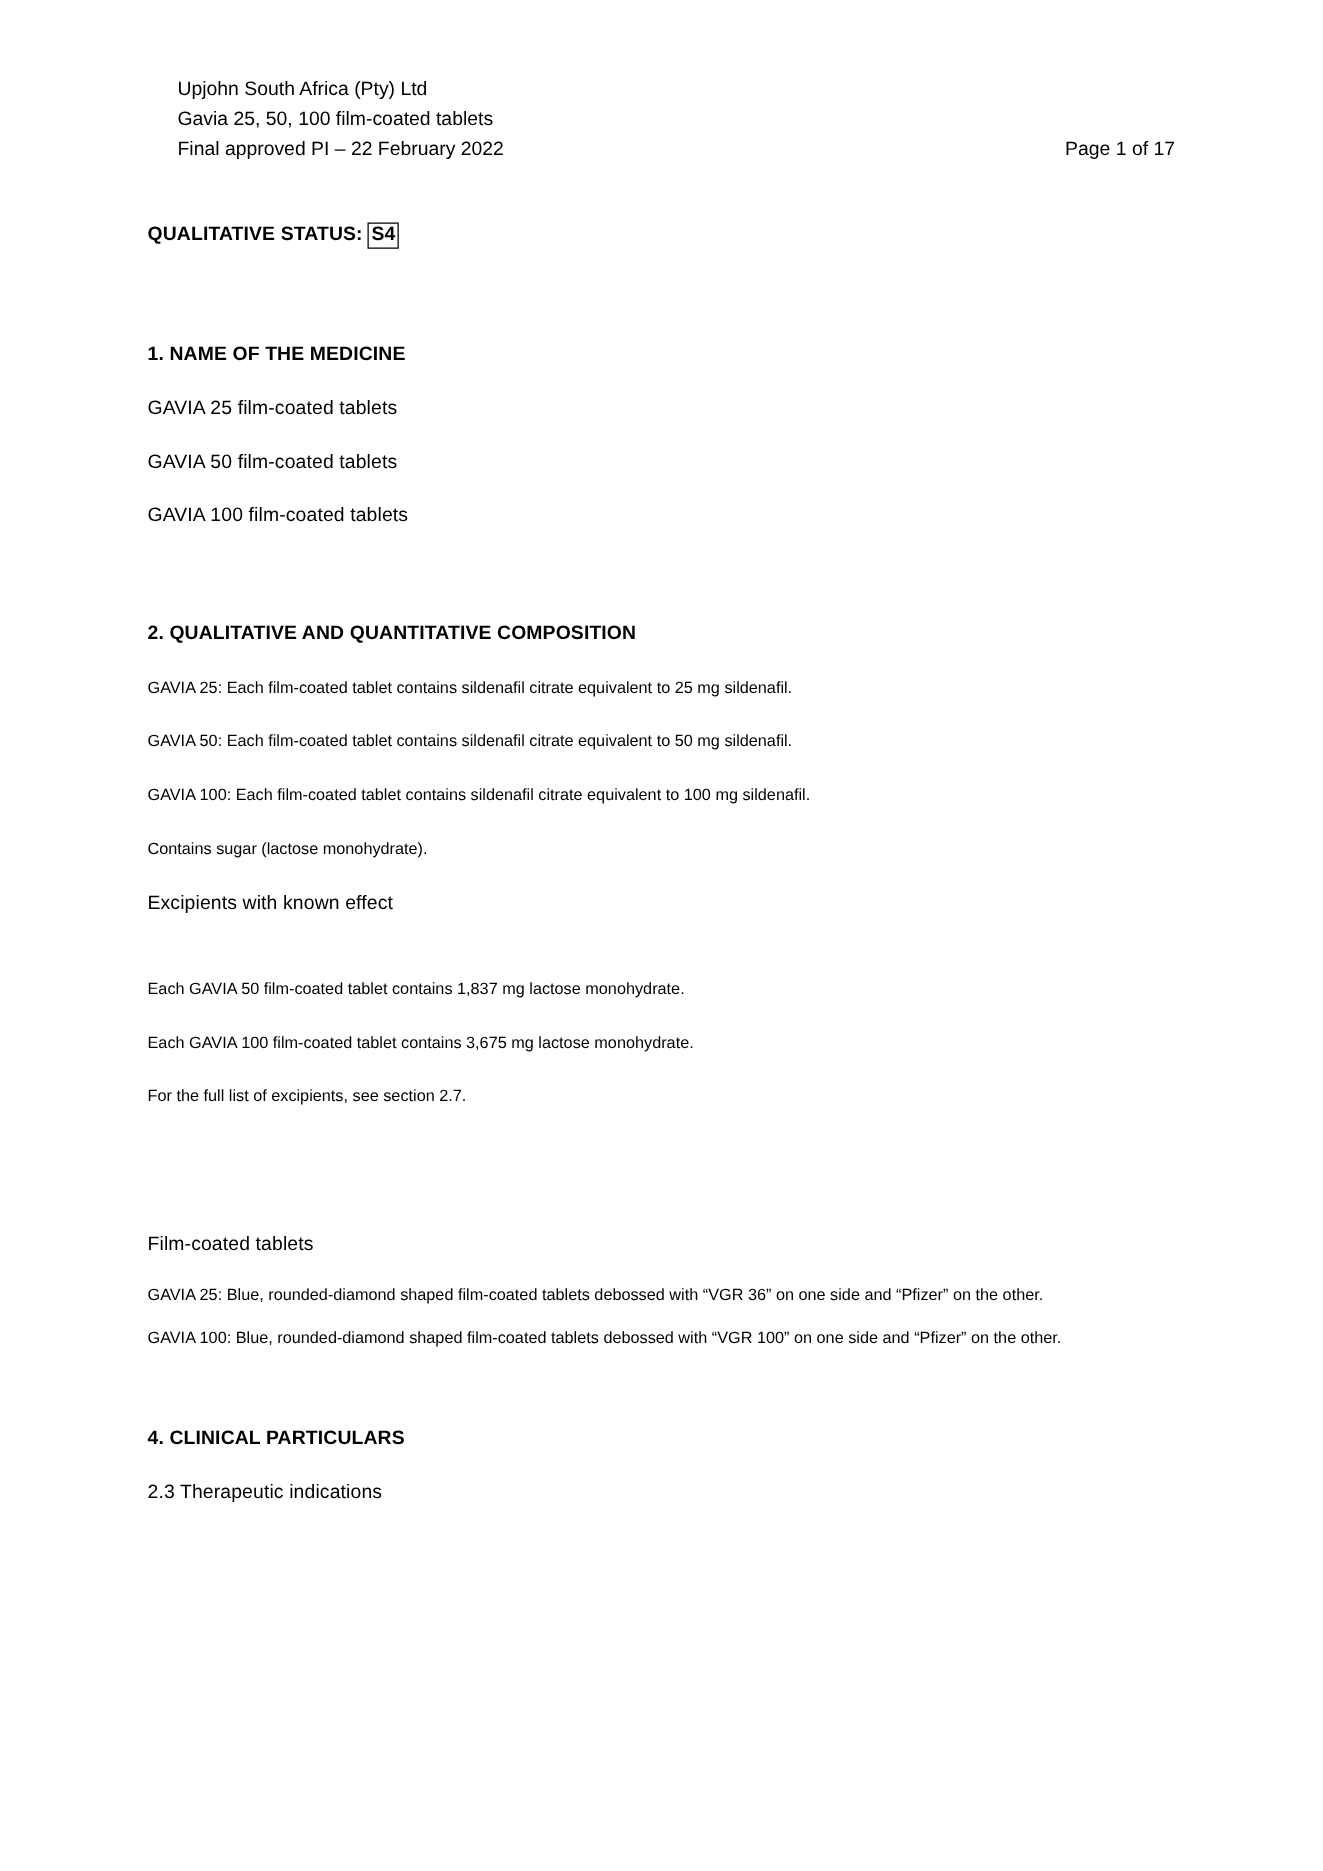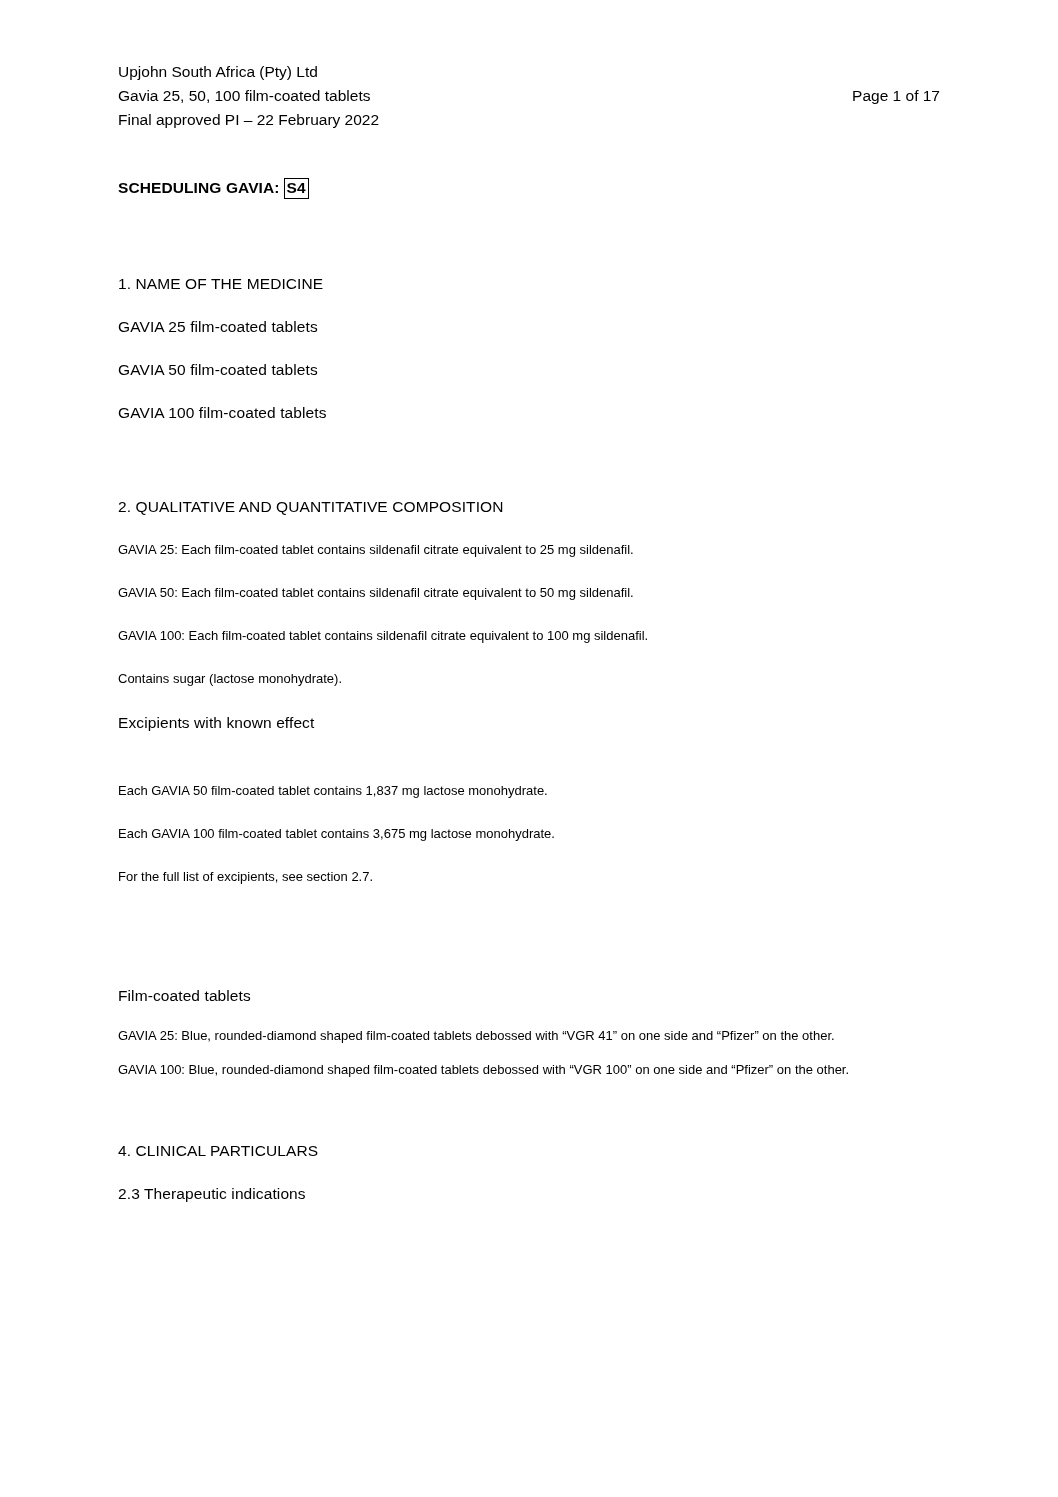--- a/index.html
+++ b/index.html
@@ -17,23 +17,24 @@
     height: 1497px;
     margin: 0 auto;
     background: #ffffff;
     box-sizing: border-box;
     padding: 60px 118px 40px 118px;
     overflow: hidden;
   }
   .header {
     display: flex;
     justify-content: space-between;
-    align-items: center;
+    align-items: flex-end;
     font-size: 15.5px;
     line-height: 1.55;
+    margin-left: 24px;
   }
   .header-left div,
   .header-right {
     white-space: nowrap;
   }
   .header-right {
     padding-top: 0px;
     font-size: 15.5px;
   }
   .spacer-lg { height: 46px; }
@@ -50,21 +51,21 @@
     gap: 4px;
   }
   .sched .boxed {
     border: 1.3px solid #000;
     padding: 0px 2px 1px 2px;
     display: inline-block;
     line-height: 1.15;
   }
   h2.sec {
     font-size: 15.5px;
-    font-weight: normal;
+    font-weight: bold;
     margin: 0;
     letter-spacing: 0.1px;
   }
   p.body {
     font-size: 13px;
     margin: 0;
     line-height: 1.4;
   }
   p.bold {
     font-size: 15.5px;
@@ -88,21 +89,21 @@
       <div>Upjohn South Africa (Pty) Ltd</div>
       <div>Gavia 25, 50, 100 film-coated tablets</div>
       <div>Final approved PI – 22 February 2022</div>
     </div>
     <div class="header-right">Page 1 of 17</div>
   </div>
 
   <div class="spacer-lg"></div>
 
   <div class="sched">
-    <span>SCHEDULING GAVIA:</span>
+    <span>QUALITATIVE STATUS:</span>
     <span class="boxed">S4</span>
   </div>
 
   <div class="spacer-lg"></div>
   <div class="spacer-md"></div>
 
   <h2 class="sec">1. NAME OF THE MEDICINE</h2>
   <div class="block-gap"></div>
   <p class="bold">GAVIA 25 film-coated tablets</p>
   <div class="block-gap"></div>
@@ -131,21 +132,21 @@
   <p class="body">Each GAVIA 100 film-coated tablet contains 3,675 mg lactose monohydrate.</p>
   <div class="block-gap"></div>
   <p class="body">For the full list of excipients, see section 2.7.</p>
 
   <div class="spacer-lg"></div>
   <div class="spacer-md"></div>
 
   <div class="block-gap"></div>
   <p class="bold">Film-coated tablets</p>
   <div class="block-gap-tight"></div>
-  <p class="body para-wide">GAVIA 25: Blue, rounded-diamond shaped film-coated tablets debossed with “VGR 41” on one side and “Pfizer” on the other.</p>
+  <p class="body para-wide">GAVIA 25: Blue, rounded-diamond shaped film-coated tablets debossed with “VGR 36” on one side and “Pfizer” on the other.</p>
   <div class="spacer-xs"></div>
   <div class="spacer-xs"></div>
   <p class="body para-wide">GAVIA 100: Blue, rounded-diamond shaped film-coated tablets debossed with “VGR 100” on one side and “Pfizer” on the other.</p>
 
   <div class="spacer-lg"></div>
   <div class="spacer-sm"></div>
 
   <h2 class="sec">4. CLINICAL PARTICULARS</h2>
   <div class="block-gap"></div>
   <p class="bold">2.3 Therapeutic indications</p>

